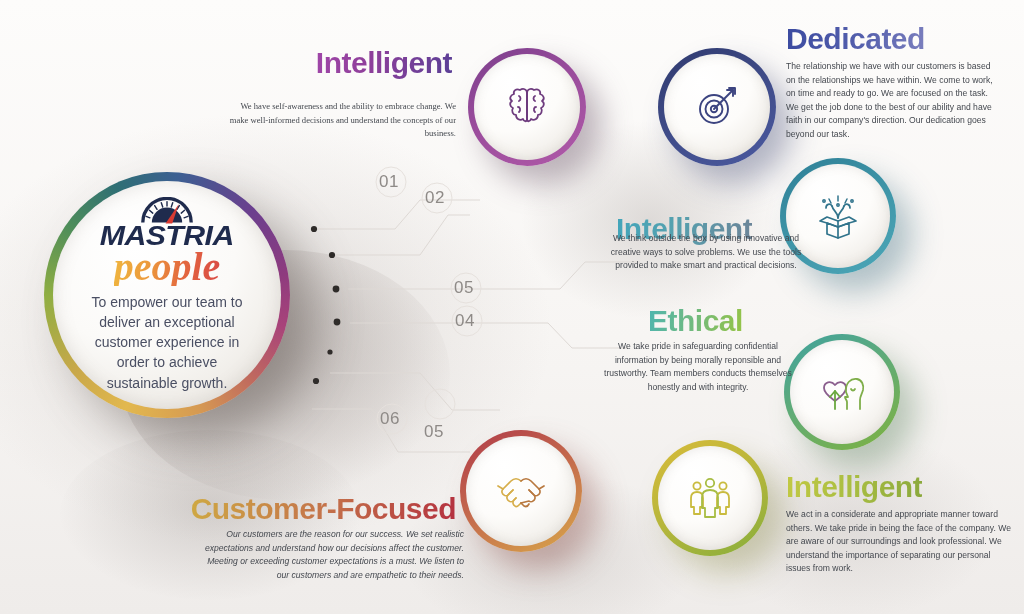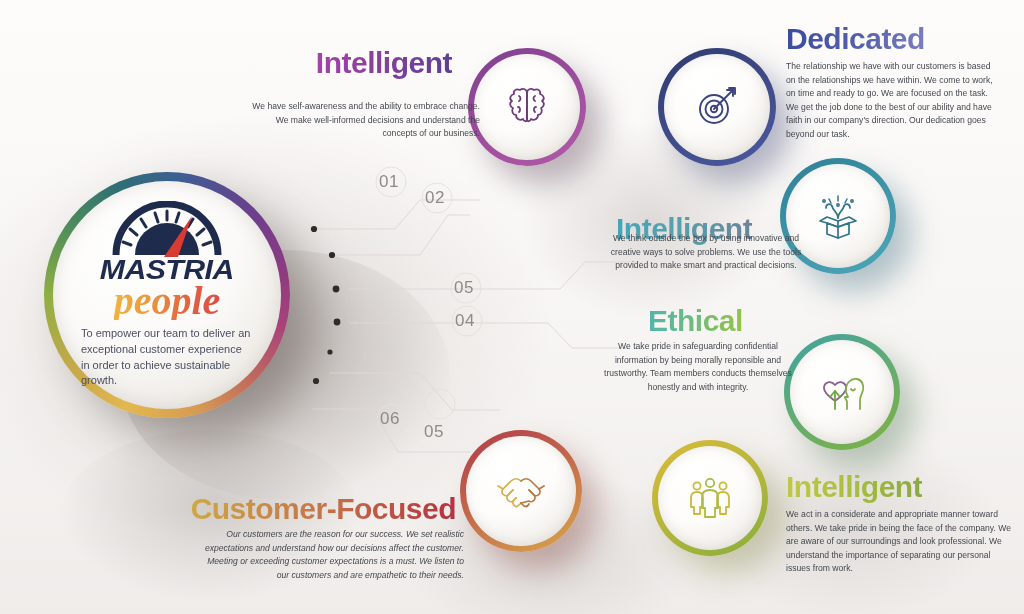--- a/index.html
+++ b/index.html
@@ -88,22 +88,22 @@
     font-family: "Liberation Serif", serif;
     font-style: italic; font-weight: bold;
     font-size: 40px; line-height: 0.95;
     margin-top: -2px;
     background: linear-gradient(95deg, #efb53f 0%, #ec9a3c 32%, #e3673f 66%, #d94a46 100%);
     -webkit-background-clip: text; background-clip: text;
     color: transparent; -webkit-text-fill-color: transparent;
   }
   #logo-mission {
     margin-top: 6px;
-    font-size: 11px; line-height: 1.45;
-    color: #4a4f63; text-align: left;
+    font-size: 14px; line-height: 1.45;
+    color: #4a4f63; text-align: center;
     max-width: 172px;
   }
 
   
   .badge {
     position: absolute;
     border-radius: 50%;
     padding: 6px;
     display: flex; align-items: center; justify-content: center;
   }
@@ -212,21 +212,21 @@
         <path d="M24,8 C24,4 28,3 31,5 C35,3 38,6 37,9 C41,10 42,14 39,16 C42,18 41,22 38,23 C40,26 38,30 35,30 C35,34 31,36 28,34 C27,37 24,37 24,34 Z"></path>
         <line x1="24" y1="8" x2="24" y2="34"></line>
         <path d="M16,11 C18,12 18,15 16,16"></path>
         <path d="M32,11 C30,12 30,15 32,16"></path>
         <path d="M15,22 C17,22 18,25 16,27"></path>
         <path d="M33,22 C31,22 30,25 32,27"></path>
       </svg>
     </div>
   </div>
   <div class="heading ta-r" style="right:572px; top:46px; background-image:linear-gradient(100deg,#a046a8 0%,#8e3f9a 40%,#5b3f96 100%);">Intelligent</div>
-  <div class="body ta-r" style="right:544px; top:100px; width:232px;">We have self-awareness and the ability to embrace change. We make well-informed decisions and understand the concepts of our business.</div>
+  <div class="body ta-r" style="right:568px; top:100px; width:232px;font-family:Liberation Serif, serif;">We have self-awareness and the ability to embrace change. We make well-informed decisions and understand the concepts of our business.</div>
 
   <div class="badge" style="left:658px; top:48px; width:118px; height:118px;
               background:linear-gradient(150deg,#2f3a6e 0%,#3e4a86 45%,#4b5aa0 100%);
               box-shadow:16px 18px 30px rgba(60,68,110,0.38);">
     <div class="badge-face">
       <svg width="48" height="46" viewBox="0 0 48 46" fill="none" stroke="#3c4480" stroke-width="1.9" stroke-linecap="round" stroke-linejoin="round">
         <circle cx="21" cy="25" r="14"></circle>
         <circle cx="21" cy="25" r="8.5"></circle>
         <circle cx="21" cy="25" r="3.2"></circle>
         <line x1="21" y1="25" x2="40" y2="6"></line>

